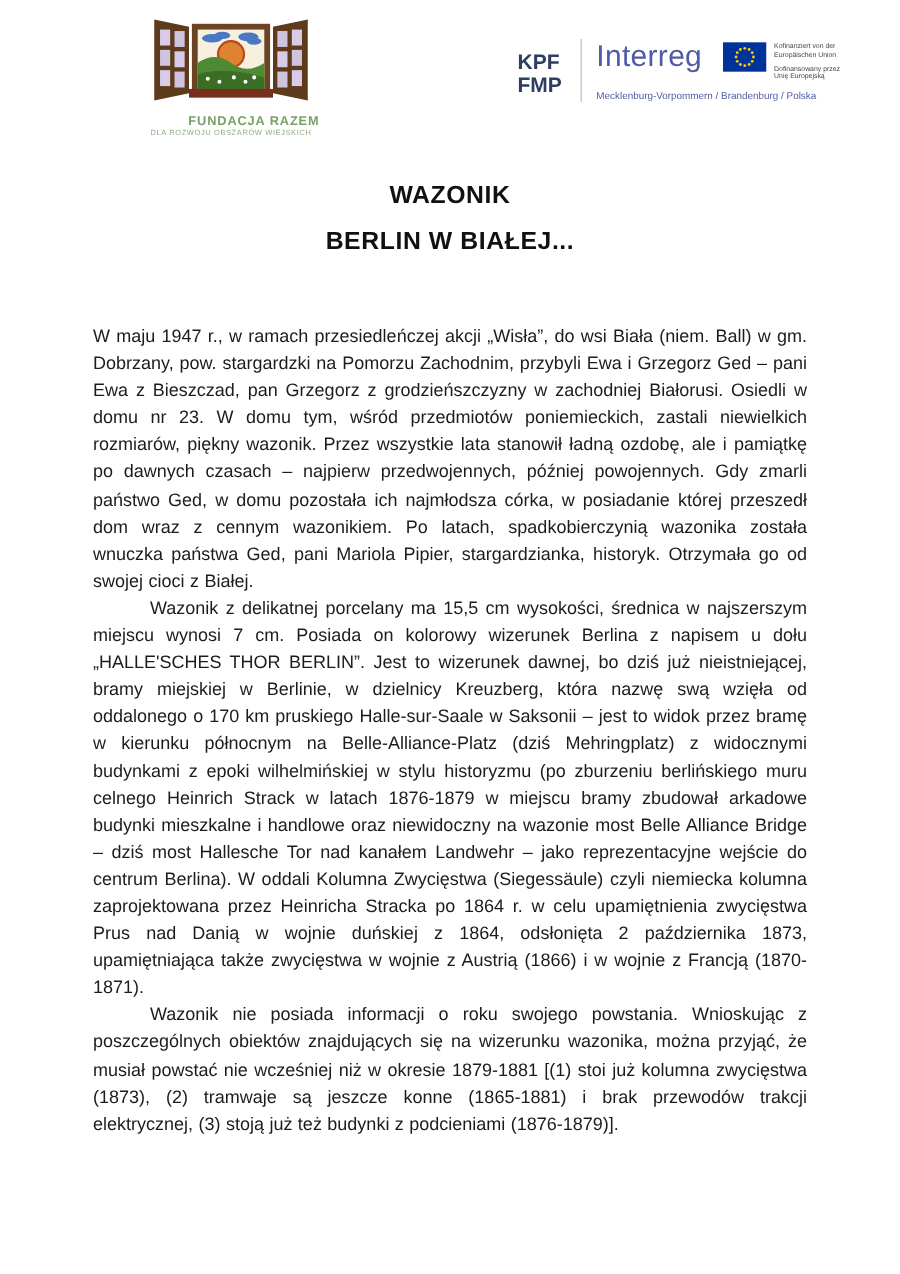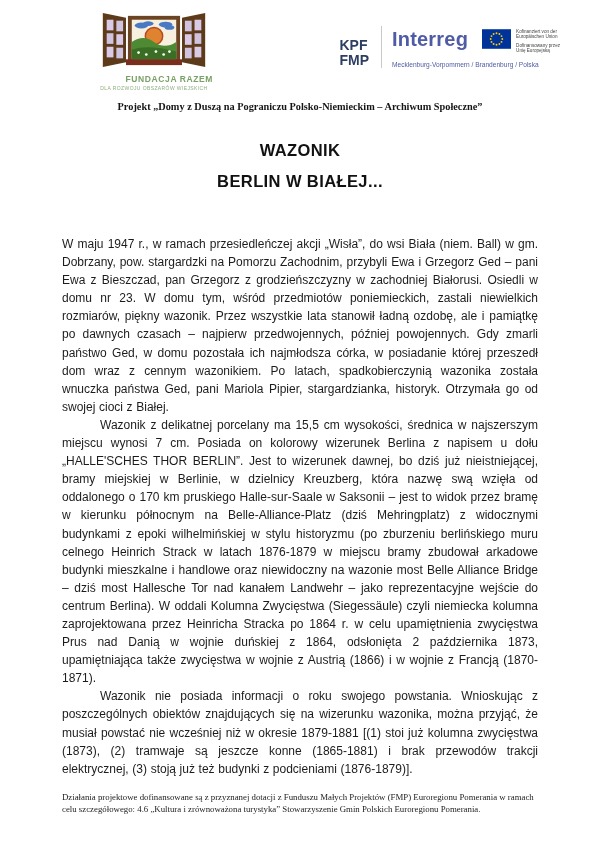--- a/index.html
+++ b/index.html
@@ -33,38 +33,38 @@
     text-align: right;
   }
   .logo-left .logo-subtitle {
     margin-top: 1px;
     font-size: 5px;
     letter-spacing: 0.4px;
     color: #8fae7e;
     white-space: nowrap;
   }
 
-  .logo-right { display: flex; align-items: flex-end; padding-top: 14px; }
+  .logo-right { display: flex; align-items: center; padding-top: 14px; }
   .kpf-block {
     font-weight: bold;
     font-size: 14px;
     line-height: 15px;
     color: #2e3e63;
     padding-top: 3px;
   }
   .v-divider {
     width: 1px;
     height: 42px;
     background: #c9c9c9;
     margin: 0 10px 0 12px;
   }
   .interreg-col { display: flex; flex-direction: column; }
   .interreg-row { display: flex; align-items: flex-start; }
   .interreg-word {
-    font-weight: bold;
+    font-weight: normal;
     font-size: 20px;
     line-height: 22px;
     color: #4f5ba5;
     letter-spacing: 0.2px;
     padding-top: 1px;
   }
   .eu-flag { margin: 2px 5px 0 14px; display: block; }
   .eu-text {
     font-size: 4.6px;
     line-height: 5.6px;
@@ -206,30 +206,28 @@
             <div class="gap"></div>
             <div>Dofinansowany przez</div>
             <div>Unię Europejską</div>
           </div>
         </div>
         <div class="regions-line">Mecklenburg-Vorpommern / Brandenburg / Polska</div>
       </div>
     </div>
   </header>
 
-  <div class="project-line">Projekt „Domy z Duszą na Pograniczu Polsko-Niemieckim – Archiwum Społeczne”</div>
 
   <h1 class="doc-title">
     <div>WAZONIK</div>
     <div>BERLIN W BIAŁEJ...</div>
   </h1>
 
   <div class="body-text">
     <p>W maju 1947 r., w ramach przesiedleńczej akcji „Wisła”, do wsi Biała (niem. Ball) w gm. Dobrzany, pow. stargardzki na Pomorzu Zachodnim, przybyli Ewa i Grzegorz Ged – pani Ewa z Bieszczad, pan Grzegorz z grodzieńszczyzny w zachodniej Białorusi. Osiedli w domu nr 23. W domu tym, wśród przedmiotów poniemieckich, zastali niewielkich rozmiarów, piękny wazonik. Przez wszystkie lata stanowił ładną ozdobę, ale i pamiątkę po dawnych czasach – najpierw przedwojennych, później powojennych. Gdy zmarli państwo Ged, w domu pozostała ich najmłodsza córka, w posiadanie której przeszedł dom wraz z cennym wazonikiem. Po latach, spadkobierczynią wazonika została wnuczka państwa Ged, pani Mariola Pipier, stargardzianka, historyk. Otrzymała go od swojej cioci z Białej.</p>
     <p class="indent">Wazonik z delikatnej porcelany ma 15,5 cm wysokości, średnica w najszerszym miejscu wynosi 7 cm. Posiada on kolorowy wizerunek Berlina z napisem u dołu „HALLE'SCHES THOR BERLIN”. Jest to wizerunek dawnej, bo dziś już nieistniejącej, bramy miejskiej w Berlinie, w dzielnicy Kreuzberg, która nazwę swą wzięła od oddalonego o 170 km pruskiego Halle-sur-Saale w Saksonii – jest to widok przez bramę w kierunku północnym na Belle-Alliance-Platz (dziś Mehringplatz) z widocznymi budynkami z epoki wilhelmińskiej w stylu historyzmu (po zburzeniu berlińskiego muru celnego Heinrich Strack w latach 1876-1879 w miejscu bramy zbudował arkadowe budynki mieszkalne i handlowe oraz niewidoczny na wazonie most Belle Alliance Bridge – dziś most Hallesche Tor nad kanałem Landwehr – jako reprezentacyjne wejście do centrum Berlina). W oddali Kolumna Zwycięstwa (Siegessäule) czyli niemiecka kolumna zaprojektowana przez Heinricha Stracka po 1864 r. w celu upamiętnienia zwycięstwa Prus nad Danią w wojnie duńskiej z 1864, odsłonięta 2 października 1873, upamiętniająca także zwycięstwa w wojnie z Austrią (1866) i w wojnie z Francją (1870-1871).</p>
     <p class="indent">Wazonik nie posiada informacji o roku swojego powstania. Wnioskując z poszczególnych obiektów znajdujących się na wizerunku wazonika, można przyjąć, że musiał powstać nie wcześniej niż w okresie 1879-1881 [(1) stoi już kolumna zwycięstwa (1873), (2) tramwaje są jeszcze konne (1865-1881) i brak przewodów trakcji elektrycznej, (3) stoją już też budynki z podcieniami (1876-1879)].</p>
   </div>
 
   <footer class="footer">
-    <p>Działania projektowe dofinansowane są z przyznanej dotacji z Funduszu Małych Projektów (FMP) Euroregionu Pomerania w ramach celu szczegółowego: 4.6 „Kultura i zrównoważona turystyka”  Stowarzyszenie Gmin Polskich Euroregionu Pomerania.</p>
   </footer>
 
 </div>
 
 </body></html>

